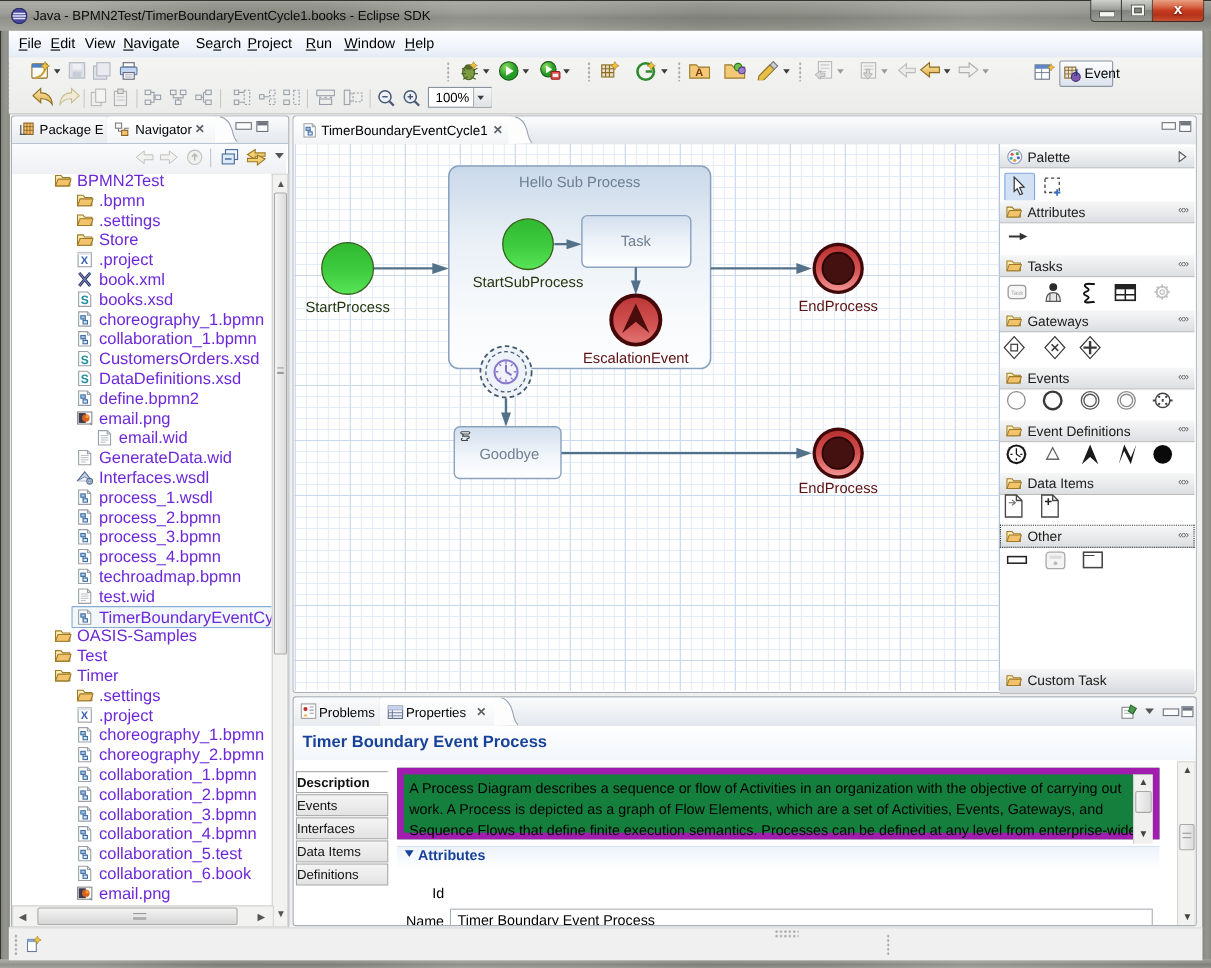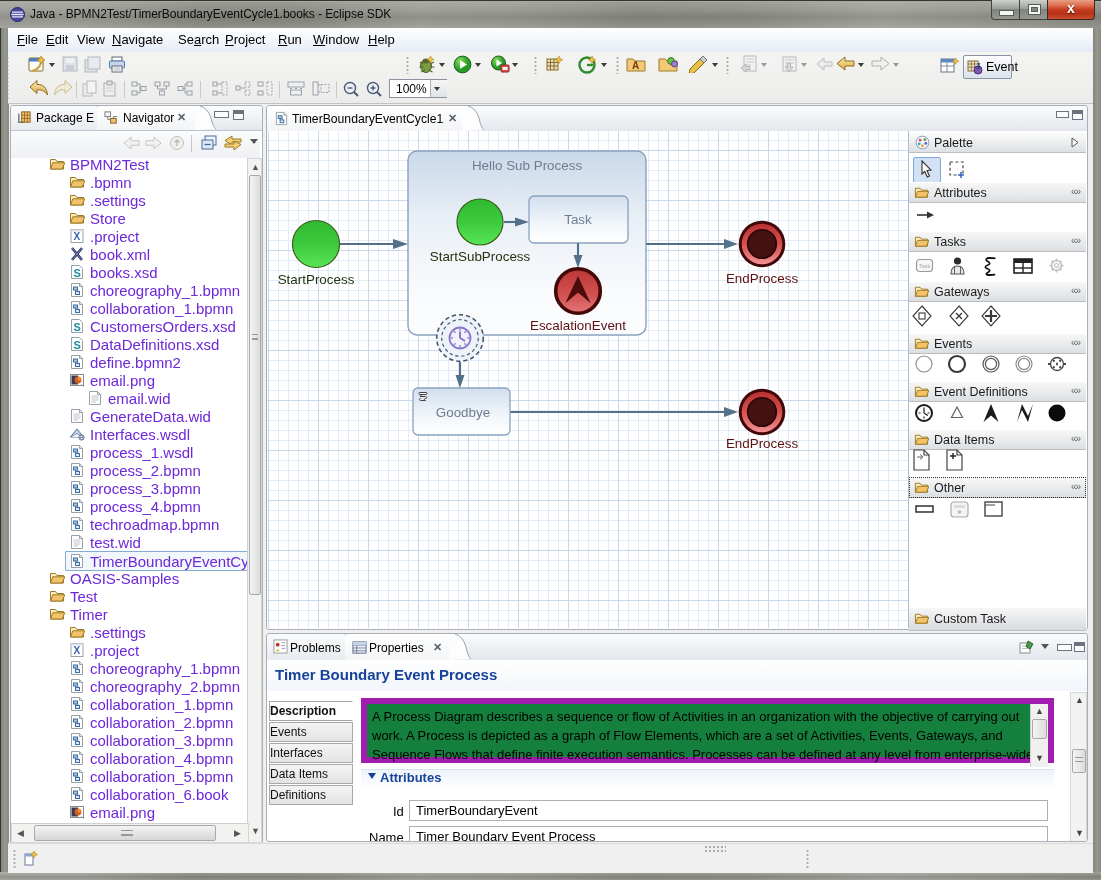--- a/index.html
+++ b/index.html
@@ -588,21 +588,21 @@
 <div class="trow" style="left:58px;top:591px">
         <svg width="16" height="16" viewBox="0 0 16 16">
           <use href="#sbpmn"></use>
         </svg>
         <span>collaboration_4.bpmn</span>
       </div>
 <div class="trow" style="left:58px;top:609px">
         <svg width="16" height="16" viewBox="0 0 16 16">
           <use href="#sbpmn"></use>
         </svg>
-        <span>collaboration_5.bpmn</span>
+        <span>collaboration_5.test</span>
       </div>
 <div class="trow" style="left:58px;top:627px">
         <svg width="16" height="16" viewBox="0 0 16 16">
           <use href="#sbpmn"></use>
         </svg>
         <span>collaboration_6.book</span>
       </div>
 <div class="trow" style="left:58px;top:645px">
         <svg width="16" height="16" viewBox="0 0 16 16">
           <use href="#spng"></use>
@@ -957,21 +957,20 @@
    <div class="arr" style="left:4px;top:3px;color:#444">▲</div>
    <div class="sbthumb" style="left:1px;top:15px;width:13px;height:18px"></div>
    <div class="arr" style="left:4px;top:50px;color:#444">▼</div>
   </div>
  </div>
 
  <div class="a" style="left:94px;top:135px;width:693px;height:20px;background:linear-gradient(180deg,#eef3fa,#ffffff);border-top:1px solid #d8e2ee"></div>
  <div class="a" style="left:101px;top:139px;width:0;height:0;border-left:4.5px solid transparent;border-right:4.5px solid transparent;border-top:6px solid #17429a"></div>
  <span class="a" style="left:113px;top:136px;font-size:13px;font-weight:bold;color:#17429a">Attributes</span>
  <span class="a" style="left:126px;top:170px;font-size:13px;color:#000">Id</span>
- <div class="a" style="left:142px;top:166px;width:639px;height:21px;border:1px solid #aab0b8;background:#fff;box-sizing:border-box;font-size:13px;color:#000;line-height:19px;padding-left:6px">TimerBoundaryEvent</div>
  <span class="a" style="left:102px;top:196px;font-size:13px;color:#000">Name</span>
  <div class="a" style="left:142px;top:192px;width:639px;height:21px;border:1px solid #aab0b8;background:#fff;box-sizing:border-box;font-size:13px;color:#000;line-height:19px;padding-left:6px">Timer Boundary Event Process</div>
 
  <div class="sbv" style="left:803px;top:58px;width:15px;height:149px">
   <div class="arr" style="left:4px;top:3px;color:#444">▲</div>
   <div class="sbthumb" style="left:1px;top:56px;width:12px;height:22px">
         <div style="margin:7px 2px 0;border-top:1px solid #999;border-bottom:1px solid #999;height:3px"></div>
       </div>
   <div class="arr" style="left:4px;top:136px;color:#444">▼</div>
  </div>

